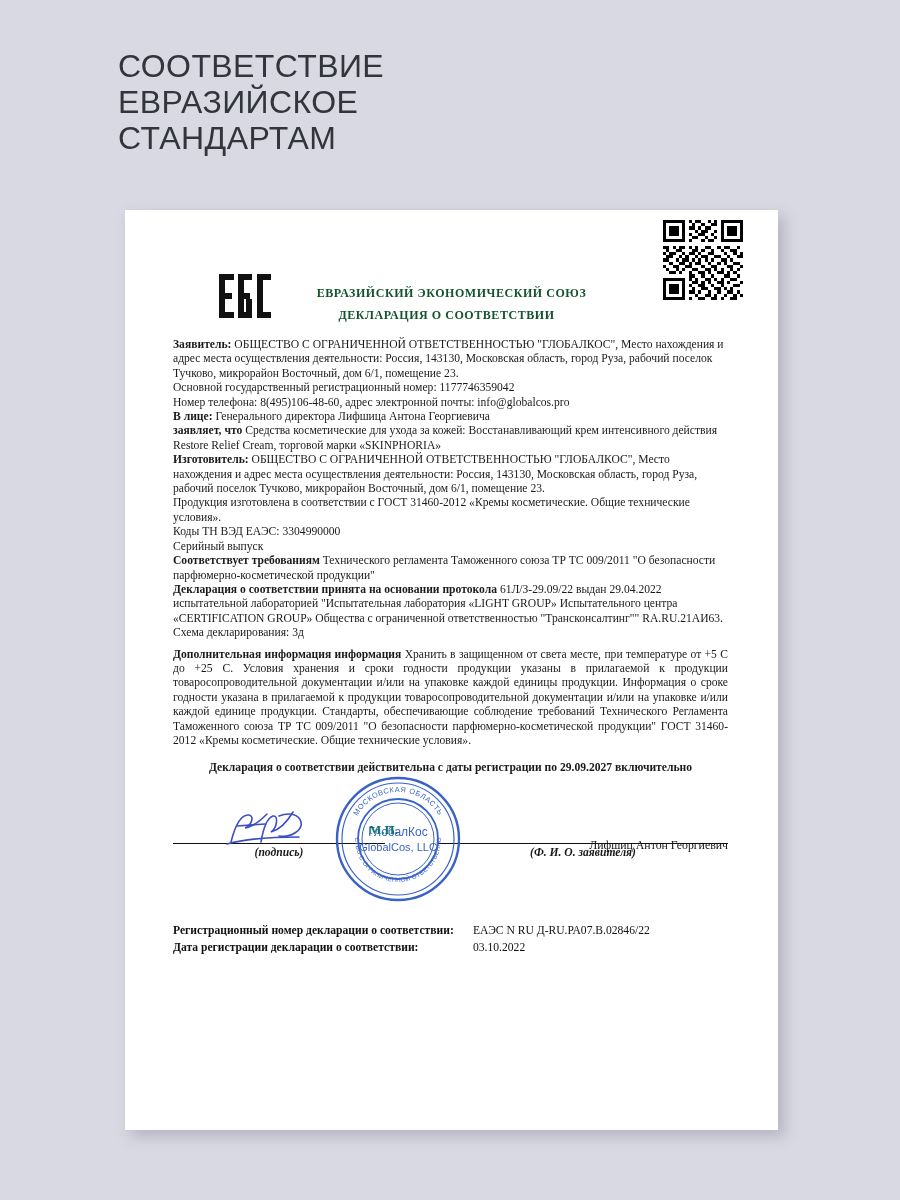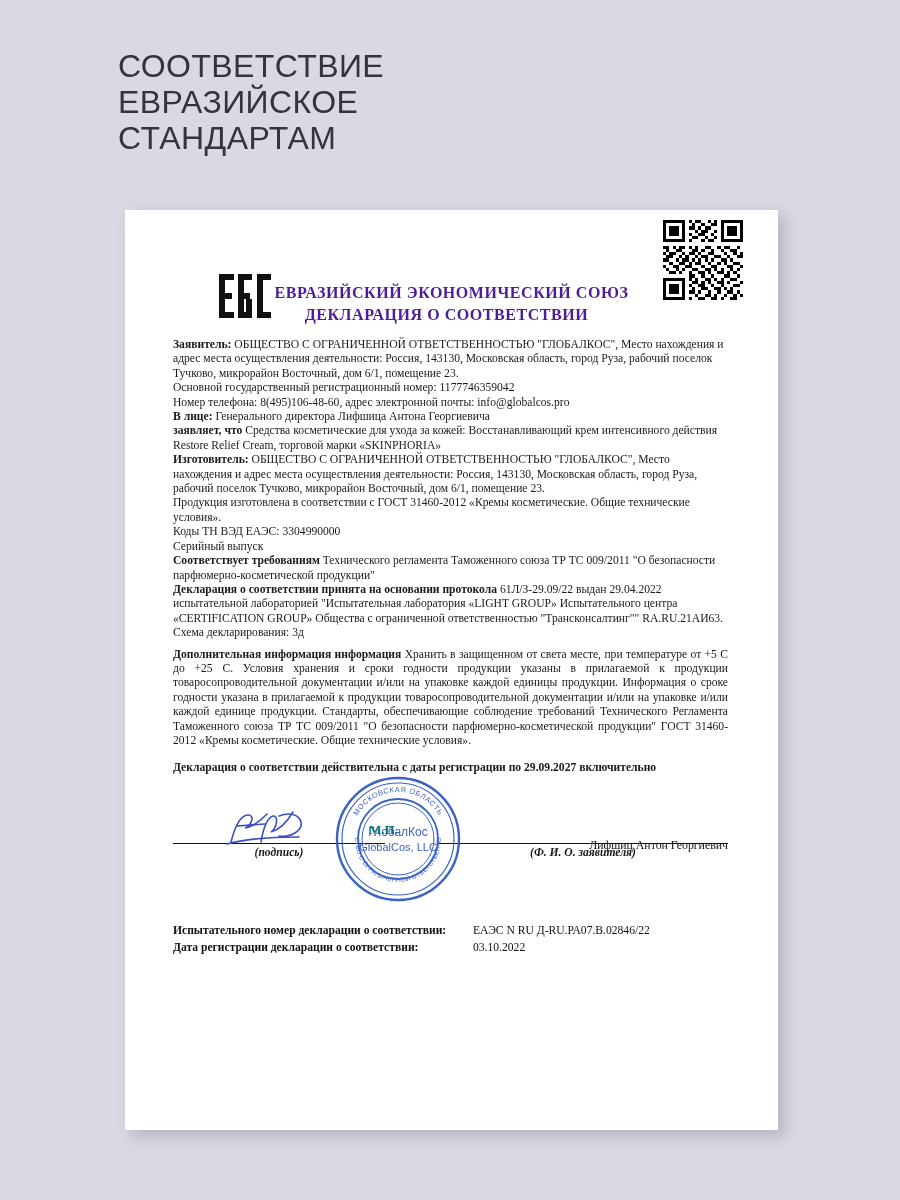--- a/index.html
+++ b/index.html
@@ -67,41 +67,41 @@
     position: absolute;
     left: 0;
     right: 0;
     top: 72px;
     text-align: center;
   }
   .head-titles .t1,
   .head-titles .t2 {
     font-family: "Liberation Serif", serif;
     font-weight: bold;
-    font-size: 16px;
+    font-size: 12px;
     letter-spacing: 0.55px;
-    color: #4c1d95;
+    color: #14532d;
     line-height: 22px;
   }
   .head-titles .t2 { margin-left: -10px; }
 
   
   .doc-body {
     position: relative;
     padding: 0 50px 0 48px;
     font-size: 11.6px;
     line-height: 14.4px;
     color: #1a1a1a;
   }
   .doc-body p {
     margin: 0 0 0 0;
   }
   .blk { margin-bottom: 7px; }
   .blk-tight { margin-bottom: 0; }
-  b, .b { font-weight: bold; }
+  b, .b { font-weight: bold; text-align: center; }
   .just { text-align: justify; }
   .gap-sm { height: 7px; }
   .gap-md { height: 13px; }
 
   
   .sig-area {
     position: relative;
     margin-top: 20px;
     height: 120px;
   }
@@ -465,21 +465,21 @@
         <div class="rule-left"></div>
         <div class="rule-right"></div>
       </div>
 
       <div class="sig-caption-left">(подпись)</div>
       <div class="sig-caption-right">(Ф. И. О. заявителя)</div>
     </div>
 
     <div class="reg-rows">
       <div class="reg-row">
-        <div class="lbl">Испытательного номер декларации о соответствии:</div>
+        <div class="lbl">Регистрационный номер декларации о соответствии:</div>
         <div class="val">ЕАЭС N RU Д-RU.РА07.В.02846/22</div>
       </div>
       <div class="reg-row">
         <div class="lbl">Дата регистрации декларации о соответствии:</div>
         <div class="val">03.10.2022</div>
       </div>
     </div>
 
   </div>
 </div>

